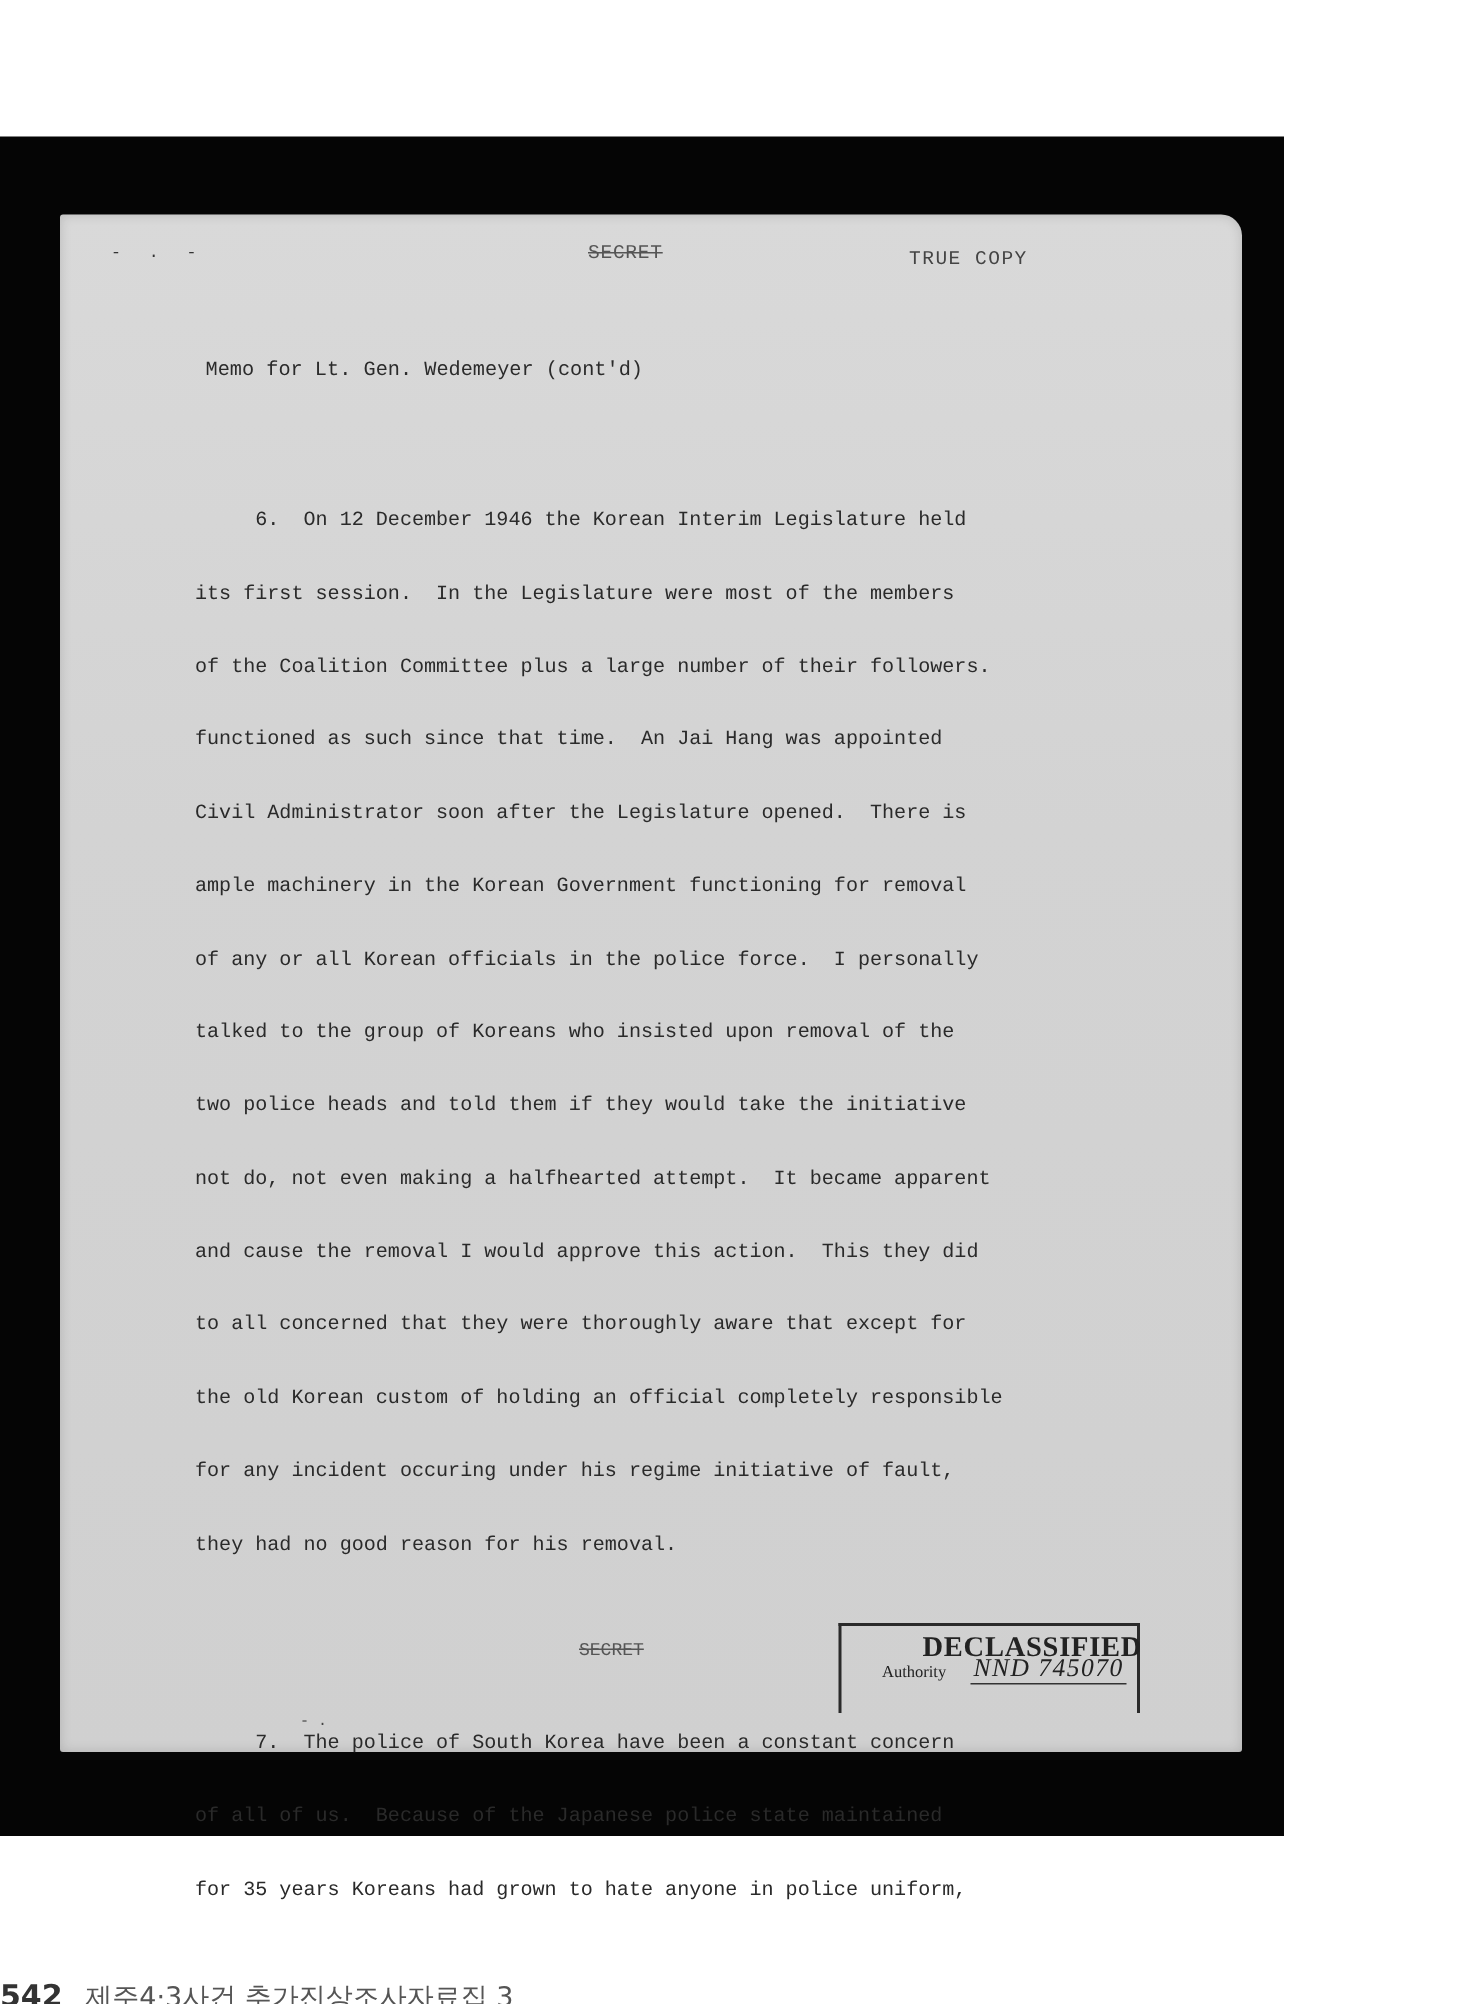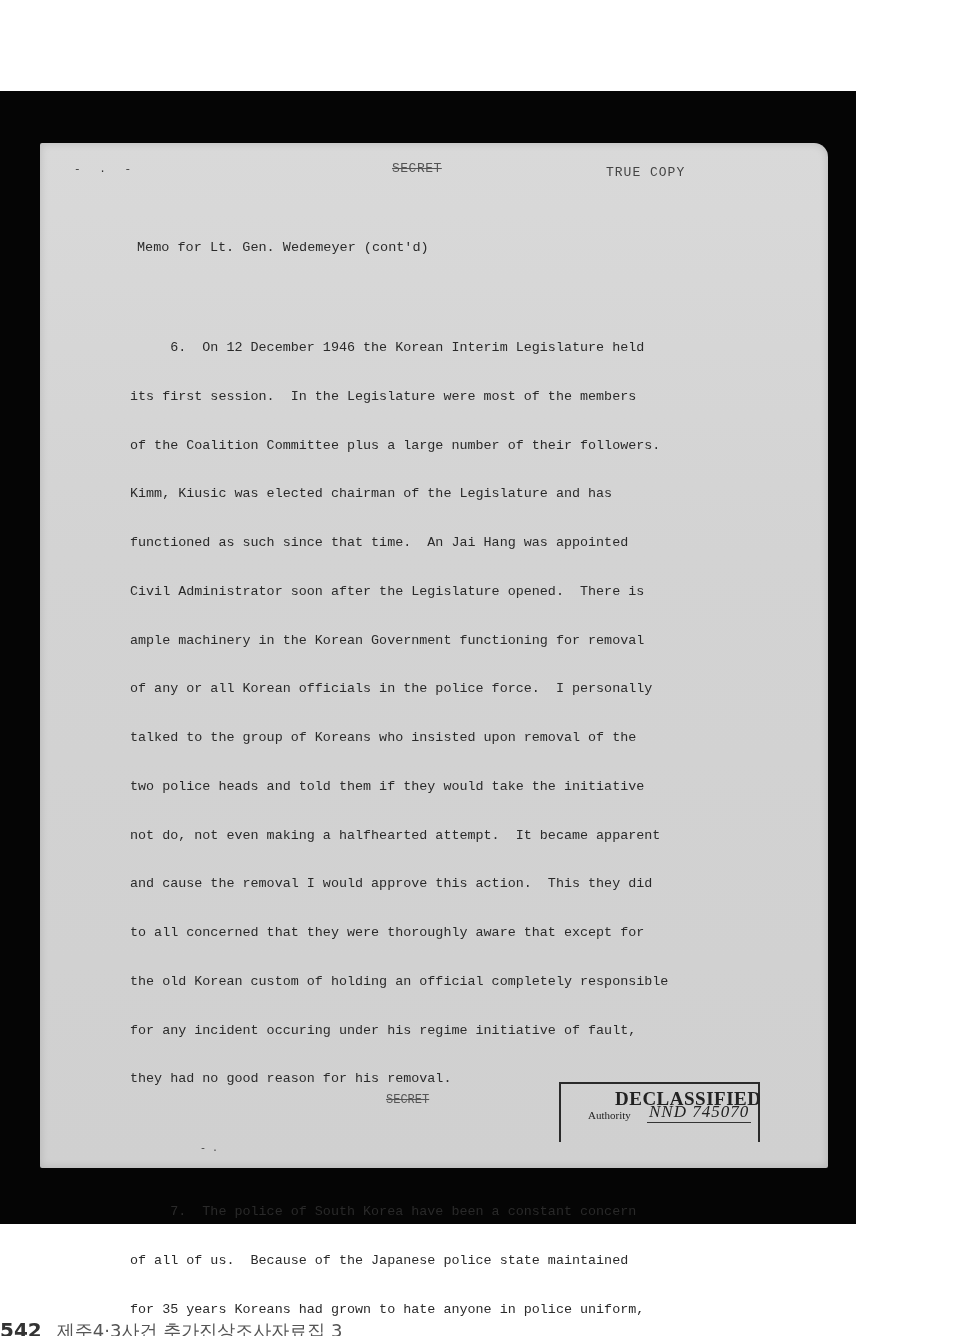--- a/index.html
+++ b/index.html
@@ -62,21 +62,20 @@
     <span class="hdr-secret">SECRET</span>
     <span class="hdr-truecopy">TRUE COPY</span>
 
     <div class="memo-title">Memo for Lt. Gen. Wedemeyer (cont'd)</div>
 
     <div class="body-text">
       <div class="para">
         <span class="line">     6.  On 12 December 1946 the Korean Interim Legislature held</span>
         <span class="line">its first session.  In the Legislature were most of the members</span>
         <span class="line">of the Coalition Committee plus a large number of their followers.</span>
-        <span class="line">Kimm, Kiusic was elected chairman of the Legislature and has</span>
         <span class="line">functioned as such since that time.  An Jai Hang was appointed</span>
         <span class="line">Civil Administrator soon after the Legislature opened.  There is</span>
         <span class="line">ample machinery in the Korean Government functioning for removal</span>
         <span class="line">of any or all Korean officials in the police force.  I personally</span>
         <span class="line">talked to the group of Koreans who insisted upon removal of the</span>
         <span class="line">two police heads and told them if they would take the initiative</span>
         <span class="line">not do, not even making a halfhearted attempt.  It became apparent</span>
         <span class="line">and cause the removal I would approve this action.  This they did</span>
         <span class="line">to all concerned that they were thoroughly aware that except for</span>
         <span class="line">the old Korean custom of holding an official completely responsible</span>

